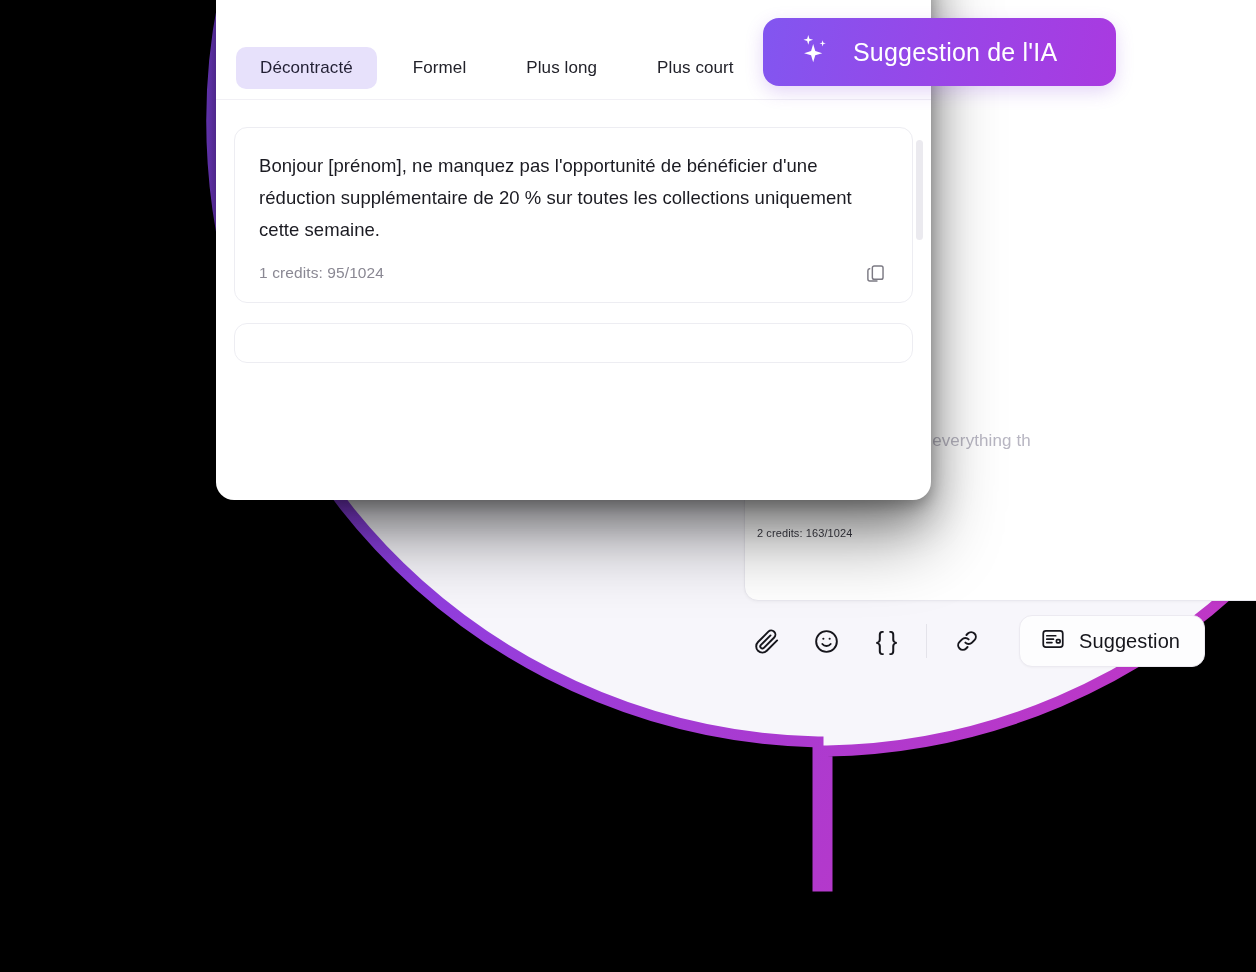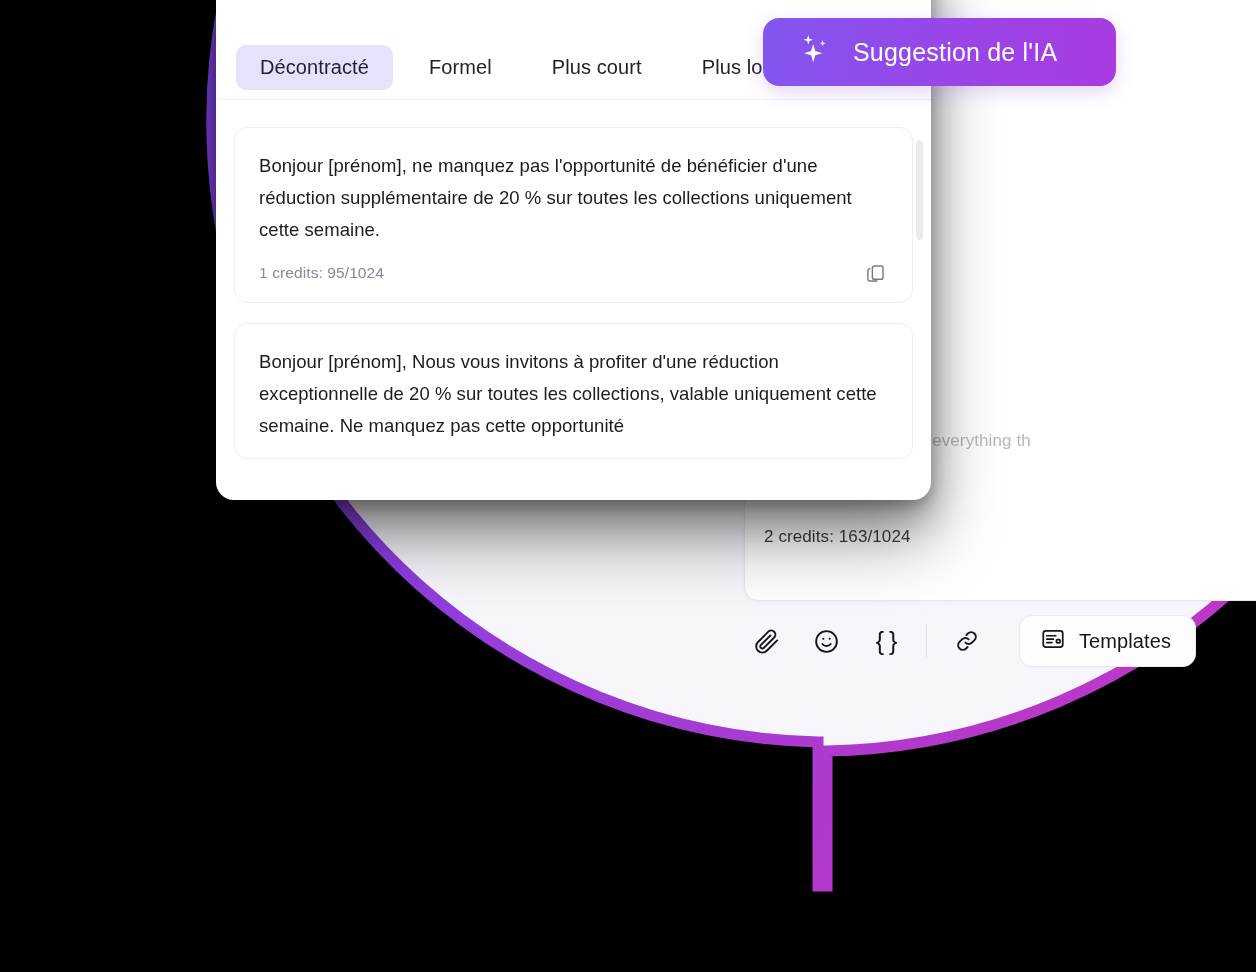--- a/index.html
+++ b/index.html
@@ -48,23 +48,23 @@
     padding: 0 18px;
   }
   .editor-line {
     font-size: 17px;
     color: #b8b6c2;
     white-space: nowrap;
     letter-spacing: .1px;
   }
   #editor-credits {
     position: absolute;
-    left: 19px;
+    left: 12px;
     top: 566px;
-    font-size: 17px;
+    font-size: 11px;
     color: #3d3d46;
     letter-spacing: .1px;
   }
 
   
   #toolbar {
     position: absolute;
     left: 744px;
     top: 612px;
     width: 470px;
@@ -130,21 +130,21 @@
     left: 0; right: 0;
     top: 94px;
     height: 64px;
     display: flex;
     align-items: center;
     padding-left: 20px;
     border-bottom: 1px solid #f1f0f5;
     background: #ffffff;
   }
   .tab {
-    font-size: 20px;
+    font-size: 17px;
     color: #22222a;
     padding: 11px 24px;
     border-radius: 10px;
     letter-spacing: .1px;
     white-space: nowrap;
   }
   .tab.active {
     background: #e7e1fb;
     color: #211f33;
   }
@@ -296,50 +296,49 @@
     <div id="templates-btn">
       <span>
         <svg width="26" height="26" viewBox="0 0 24 24" fill="none" stroke="#16161c" stroke-width="1.6" stroke-linecap="round" stroke-linejoin="round">
           <rect x="3" y="4.5" width="18" height="15" rx="2.4"></rect>
           <line x1="6.3" y1="9" x2="14.5" y2="9"></line>
           <line x1="6.3" y1="12.2" x2="12.4" y2="12.2"></line>
           <line x1="6.3" y1="15.3" x2="11" y2="15.3"></line>
           <rect x="15.2" y="12.6" width="3.3" height="3" rx="0.8"></rect>
         </svg>
       </span>
-      <span id="templates-label">Templates</span>
+      <span id="templates-label">Suggestion</span>
     </div>
   </div>
 
   <div id="popup">
 
     <div id="tabs">
       <div class="tab active">Décontracté</div>
       <div class="tab">Formel</div>
+      <div class="tab">Plus long</div>
       <div class="tab">Plus court</div>
-      <div class="tab">Plus long</div>
     </div>
 
     <div id="suggestion-list">
 
       <div class="suggestion-card">
         <div class="suggestion-text">Bonjour [prénom], ne manquez pas l'opportunité de bénéficier d'une réduction supplémentaire de 20 % sur toutes les collections uniquement cette semaine.</div>
         <div class="card-footer">
           <span class="card-credits">1 credits: 95/1024</span>
           <span class="copy-btn">
             <svg width="21" height="21" viewBox="0 0 24 24" fill="none" stroke="currentColor" stroke-width="1.65" stroke-linecap="round" stroke-linejoin="round">
               <rect x="8.4" y="3.4" width="12.2" height="15.2" rx="2.1"></rect>
               <path d="M5.4 6.6h-.1A2.2 2.2 0 0 0 3.3 8.8v9.6a2.2 2.2 0 0 0 2.2 2.2h8.2"></path>
             </svg>
           </span>
         </div>
       </div>
 
       <div class="suggestion-card">
-        <div class="suggestion-text">Bonjour [prénom], Nous vous invitons à profiter d'une réduction exceptionnelle de 20 % sur toutes les collections, valable uniquement cette semaine. Ne manquez pas cette opportunité</div>
       </div>
 
     </div>
 
     <div id="popup-scrollbar">
       <div id="popup-scroll-thumb"></div>
     </div>
   </div>
 
   <div id="ai-badge">

